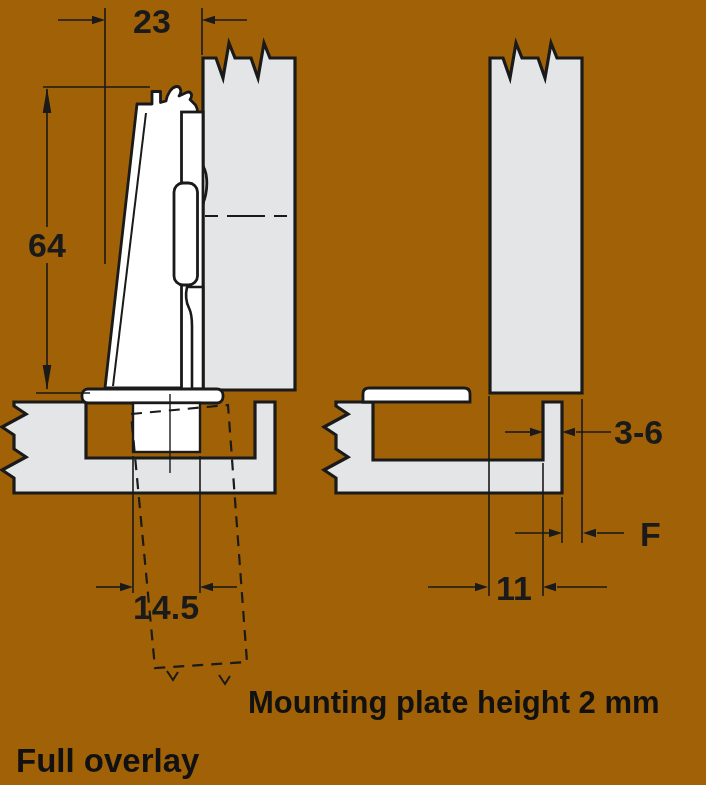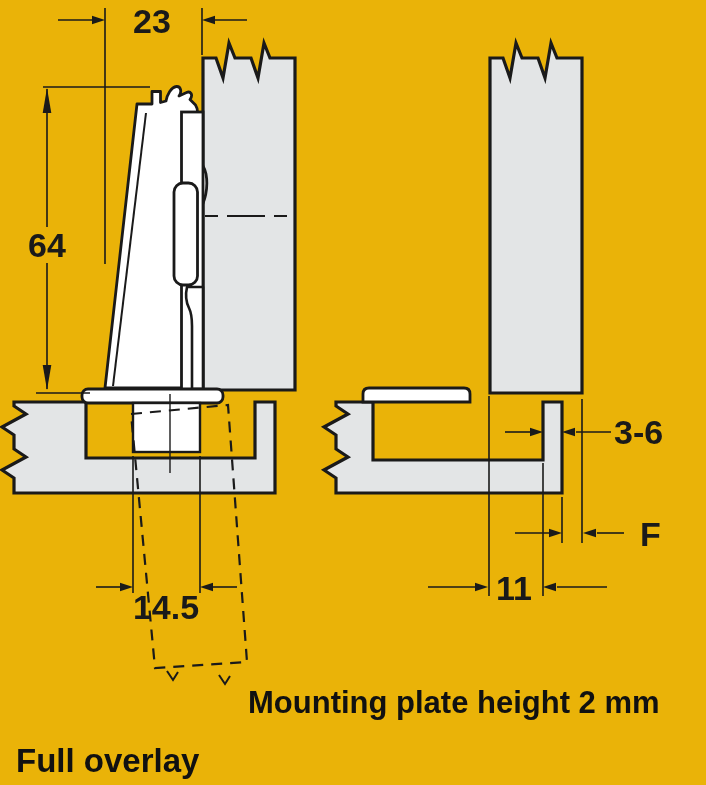--- a/index.html
+++ b/index.html
@@ -1,19 +1,19 @@
 <!DOCTYPE html>
 <html><head>
 <meta charset="utf-8">
 <style>
   html,body{margin:0;padding:0;background:#ffffff;}
   .stage{
     position:relative;
     width:706px;height:785px;
-    background:#eab308;
+    background:#a16207;
     font-family:"Liberation Sans", sans-serif;
     overflow:hidden;
   }
   svg{display:block;}
   .dim-text{
     font-family:"Liberation Sans", sans-serif;
     font-weight:bold;
     font-size:34px;
     fill:#1a1a1a;
   }

